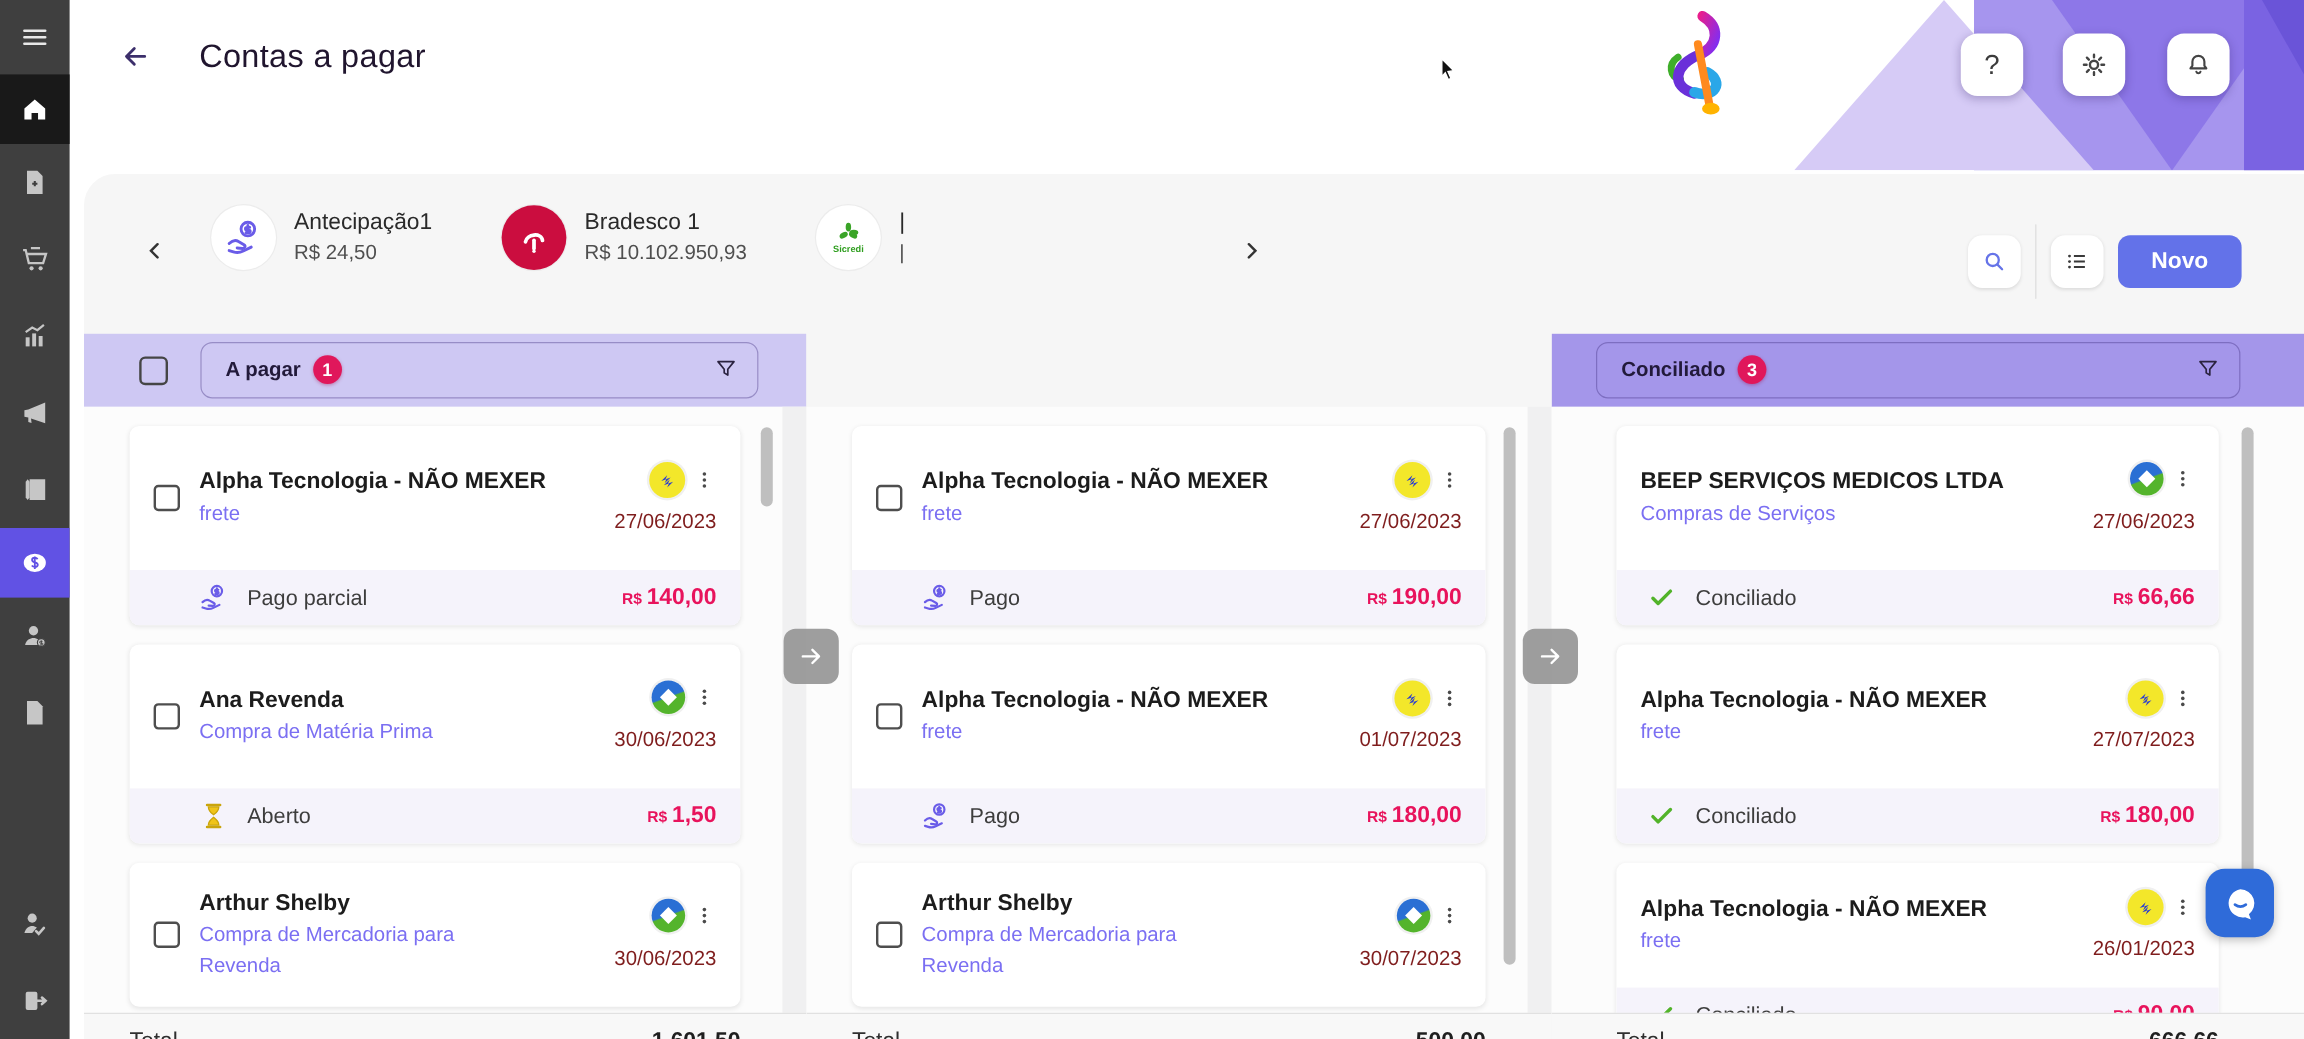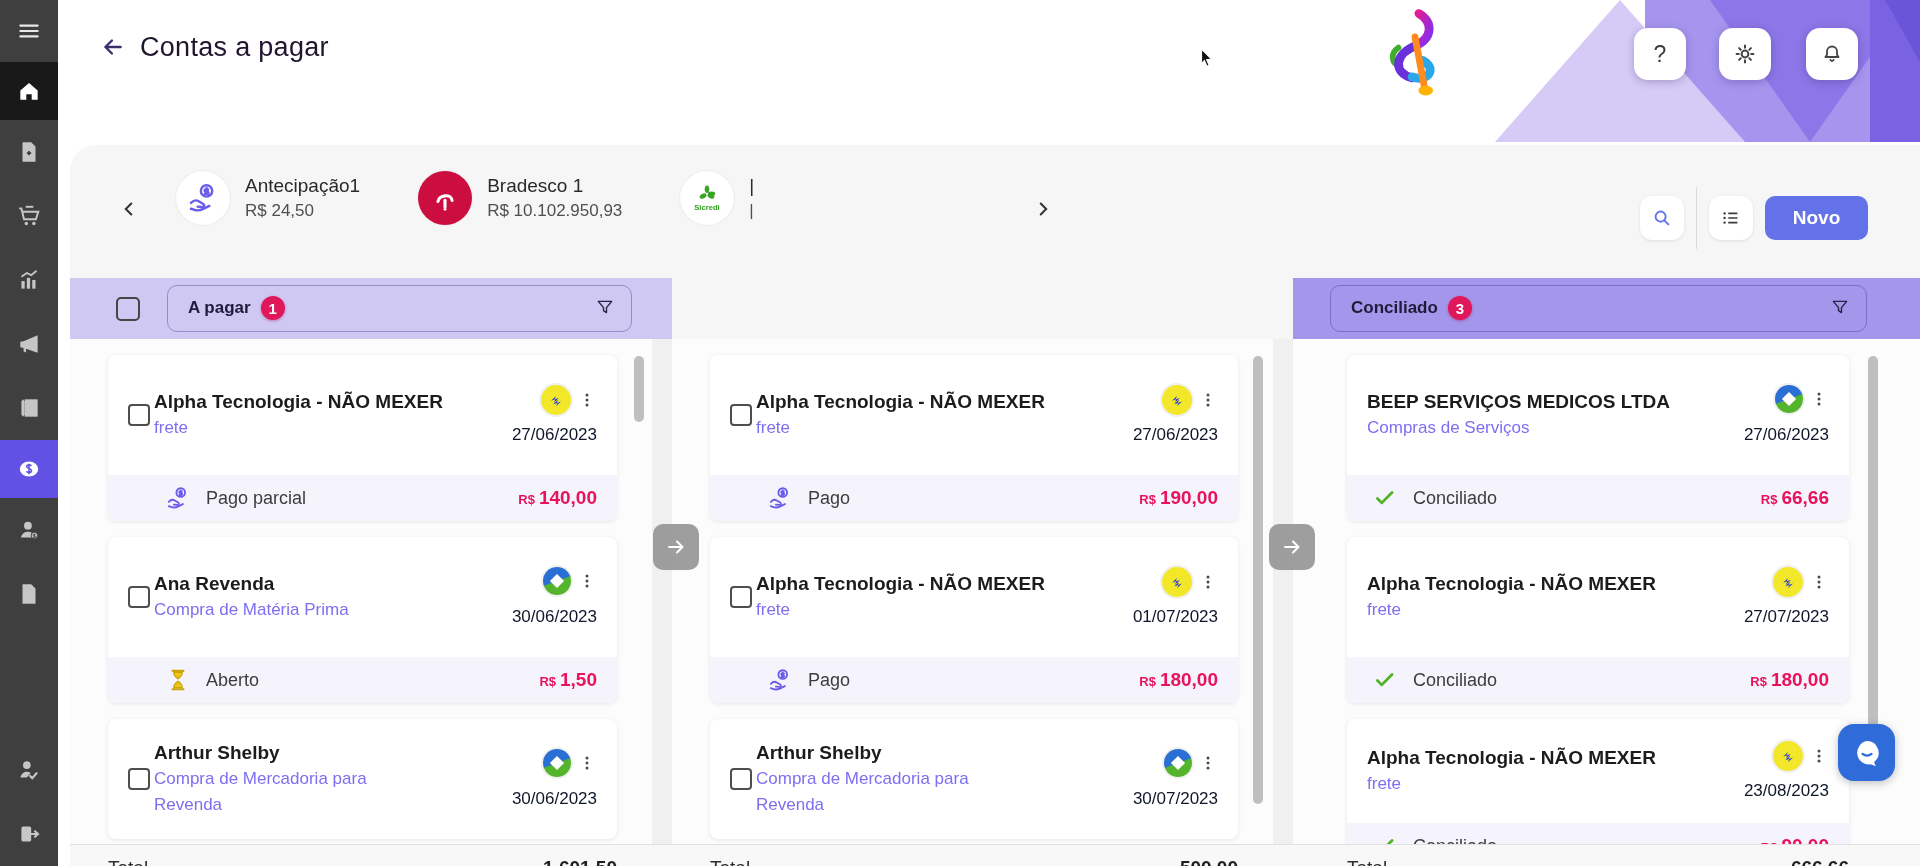--- a/index.html
+++ b/index.html
@@ -12,21 +12,21 @@
   .sb-item svg { width:26px; height:26px; }
   .sb-menu { height:62px; }
   .sb-home { height:58px; background:#191919; color:#fff; }
   .sb-money { height:58px; background:#6152e4; color:#fff; }
   .sb-spacer { flex:1; }
 
   
   .main { position:absolute; left:58px; top:0; width:1862px; height:866px; }
 
   .header { position:relative; height:145px; background:#fff; }
-  .title-row { position:absolute; left:38px; top:30px; display:flex; align-items:center; gap:10px; }
+  .title-row { position:absolute; left:38px; top:30px; display:flex; align-items:center; gap:36px; }
   .back-btn { width:34px; height:34px; border:none; background:transparent; cursor:pointer; display:flex; align-items:center; justify-content:center; }
   .back-btn svg { width:26px; height:26px; }
   .page-title { font-size:27px; font-weight:500; color:#20152e; letter-spacing:.3px; }
 
   .logo { position:absolute; left:1317px; top:6px; width:78px; height:95px; }
 
   .deco { position:absolute; right:0; top:0; width:445px; height:142px; overflow:hidden; pointer-events:none; }
   .deco div { position:absolute; bottom:0; height:142px; }
   .d-base  { left:170px; right:0; background:#a695ee; }
   .d-t1    { left:20px;  width:250px; background:#d6cbf6; clip-path:polygon(50% 0,0 100%,100% 100%); }
@@ -81,34 +81,34 @@
   .pill-label { font-size:17px; font-weight:bold; color:#221a3a; }
   .badge { width:24px; height:24px; border-radius:50%; background:#e0175b; color:#fff; font-size:15px; font-weight:bold; display:flex; align-items:center; justify-content:center; margin-left:10px; box-shadow:0 1px 3px rgba(160,10,70,.4); }
   .pill .spacer { flex:1; }
   .funnel { width:20px; height:20px; cursor:pointer; }
 
   .col-body { position:absolute; left:0; right:0; top:61px; bottom:0; background:#fcfcfc; padding:16px 55px 0 38px; }
   .c3 .col-body { padding:16px 71px 0 54px; }
   .c1::after, .c2::after { content:""; position:absolute; top:61px; bottom:0; right:0; width:20px; background:#f0f0f1; }
 
   .card { background:#fff; border-radius:8px; box-shadow:0 1px 4px rgba(0,0,0,.09); margin-bottom:16px; overflow:hidden; }
-  .card-body { display:flex; align-items:center; gap:4px; padding:20px; min-height:120px; }
+  .card-body { display:flex; align-items:center; gap:16px; padding:20px; min-height:120px; }
   .cbx { width:22px; height:22px; border:2.5px solid #4e4e4e; border-radius:4px; background:#fff; flex:none; cursor:pointer; }
   .card-main { flex:1; min-width:0; }
   .card-title { font-size:19px; font-weight:bold; color:#1c1c1c; line-height:26px; white-space:nowrap; }
   .card-cat { font-size:17px; color:#7b6ff2; line-height:26px; }
   .card-right { display:flex; flex-direction:column; align-items:flex-end; justify-content:space-between; min-height:60px; flex:none; }
   .icons-row { display:flex; align-items:center; gap:6px; }
   .bank-chip { width:30px; height:30px; border-radius:50%; display:flex; align-items:center; justify-content:center; box-shadow:0 0 0 2px #f0f0f0; }
   .bank-chip svg { width:22px; height:22px; }
   .bank-chip.bb { background:#f3e72a; }
   .bank-orig { width:28px; height:28px; border-radius:50%; background:linear-gradient(160deg,#2a6fd4 0%,#2a6fd4 48%,#54b42c 52%,#54b42c 100%); position:relative; box-shadow:0 0 0 2px #f0f0f0; }
   .bank-orig::after { content:""; position:absolute; left:50%; top:50%; width:10px; height:10px; background:#fff; transform:translate(-50%,-50%) rotate(45deg); }
   .kebab { width:20px; height:24px; cursor:pointer; }
-  .card-date { font-size:17px; color:#0f172a; }
+  .card-date { font-size:17px; color:#7f1d1d; }
 
   .card-foot { height:46px; background:#f5f3fb; display:flex; align-items:center; gap:14px; padding:0 20px 0 56px; }
   .c3 .card-foot { padding-left:24px; }
   .st-ic { width:28px; height:28px; flex:none; display:flex; align-items:center; justify-content:center; }
   .st-ic svg { width:26px; height:26px; }
   .st-text { flex:1; font-size:18px; color:#3d3d3d; }
   .amt { color:#e8135c; white-space:nowrap; }
   .amt .cur { font-size:13px; font-weight:bold; margin-right:4px; }
   .amt .val { font-size:19px; font-weight:bold; }
 
@@ -733,21 +733,21 @@
                 <div class="icons-row">
                   <span class="bank-chip bb">
                       <svg>
                         <use href="#i-bb"></use>
                       </svg>
                     </span>
                   <svg class="kebab">
                       <use href="#i-kebab"></use>
                     </svg>
                 </div>
-                <div class="card-date">23/08/2023</div>
+                <div class="card-date">26/01/2023</div>
               </div>
             </div>
             <div class="card-foot">
               <span class="st-ic">
                   <svg>
                     <use href="#i-check"></use>
                   </svg>
                 </span>
               <span class="st-text">Conciliado</span>
               <span class="amt"><span class="cur">R$</span><span class="val">90,00</span></span>

